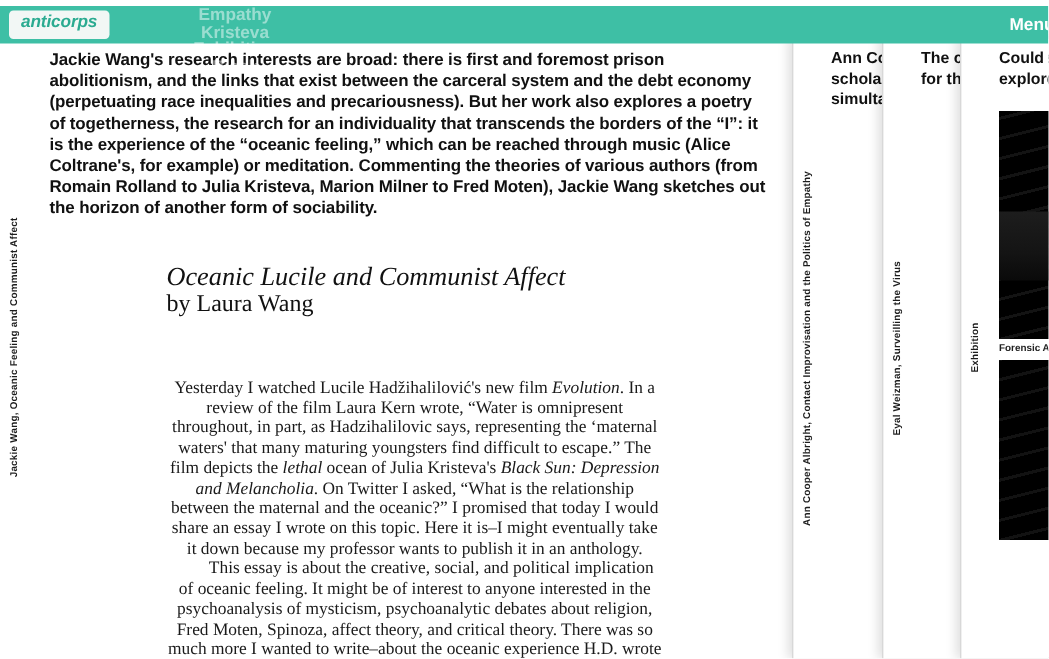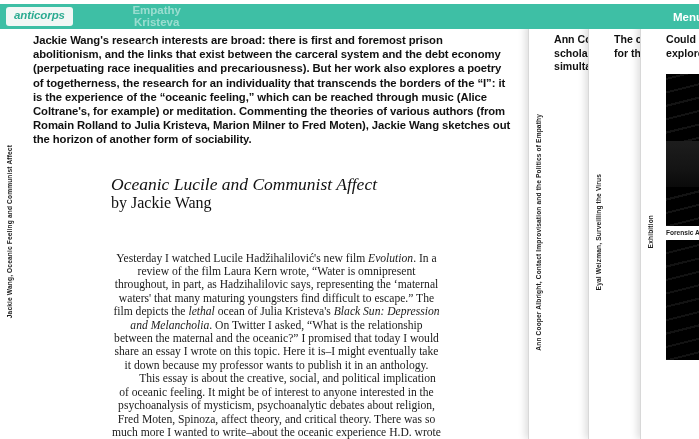--- a/index.html
+++ b/index.html
@@ -187,21 +187,21 @@
   </div>
 
   <div class="card" id="card-main">
     <div class="spine">
       <span class="spine-label">Jackie Wang, Oceanic Feeling and Communist Affect</span>
     </div>
     <div class="content">
       <div class="intro">Jackie Wang's research interests are broad: there is first and foremost prison abolitionism, and the links that exist between the carceral system and the debt economy (perpetuating race inequalities and precariousness). But her work also explores a poetry of togetherness, the research for an individuality that transcends the borders of the “I”: it is the experience of the “oceanic feeling,” which can be reached through music (Alice Coltrane's, for example) or meditation. Commenting the theories of various authors (from Romain Rolland to Julia Kristeva, Marion Milner to Fred Moten), Jackie Wang sketches out the horizon of another form of sociability.</div>
       <div class="article">
         <div class="art-title">Oceanic Lucile and Communist Affect</div>
-        <div class="art-byline">by Jackie Wang</div>
+        <div class="art-byline">by Laura Wang</div>
         <div class="art-body">
           <p><span>Yesterday I watched Lucile Hadžihalilović's new film </span><em>Evolution</em><span>. In a review of the film Laura Kern wrote, “Water is omnipresent throughout, in part, as Hadzihalilovic says, representing the ‘maternal waters' that many maturing youngsters find difficult to escape.” The film depicts the </span><em>lethal</em><span> ocean of Julia Kristeva's </span><em>Black Sun: Depression and Melancholia</em><span>. On Twitter I asked, “What is the relationship between the maternal and the oceanic?” I promised that today I would share an essay I wrote on this topic. Here it is–I might eventually take it down because my professor wants to publish it in an anthology.</span></p>
           <p><span>This essay is about the creative, social, and political implication of oceanic feeling. It might be of interest to anyone interested in the psychoanalysis of mysticism, psychoanalytic debates about religion, Fred Moten, Spinoza, affect theory, and critical theory. There was so much more I wanted to write–about the oceanic experience H.D. wrote about in </span></p>
         </div>
       </div>
     </div>
   </div>
 
   <div class="card collapsed" id="card-a">
     <div class="spine">

